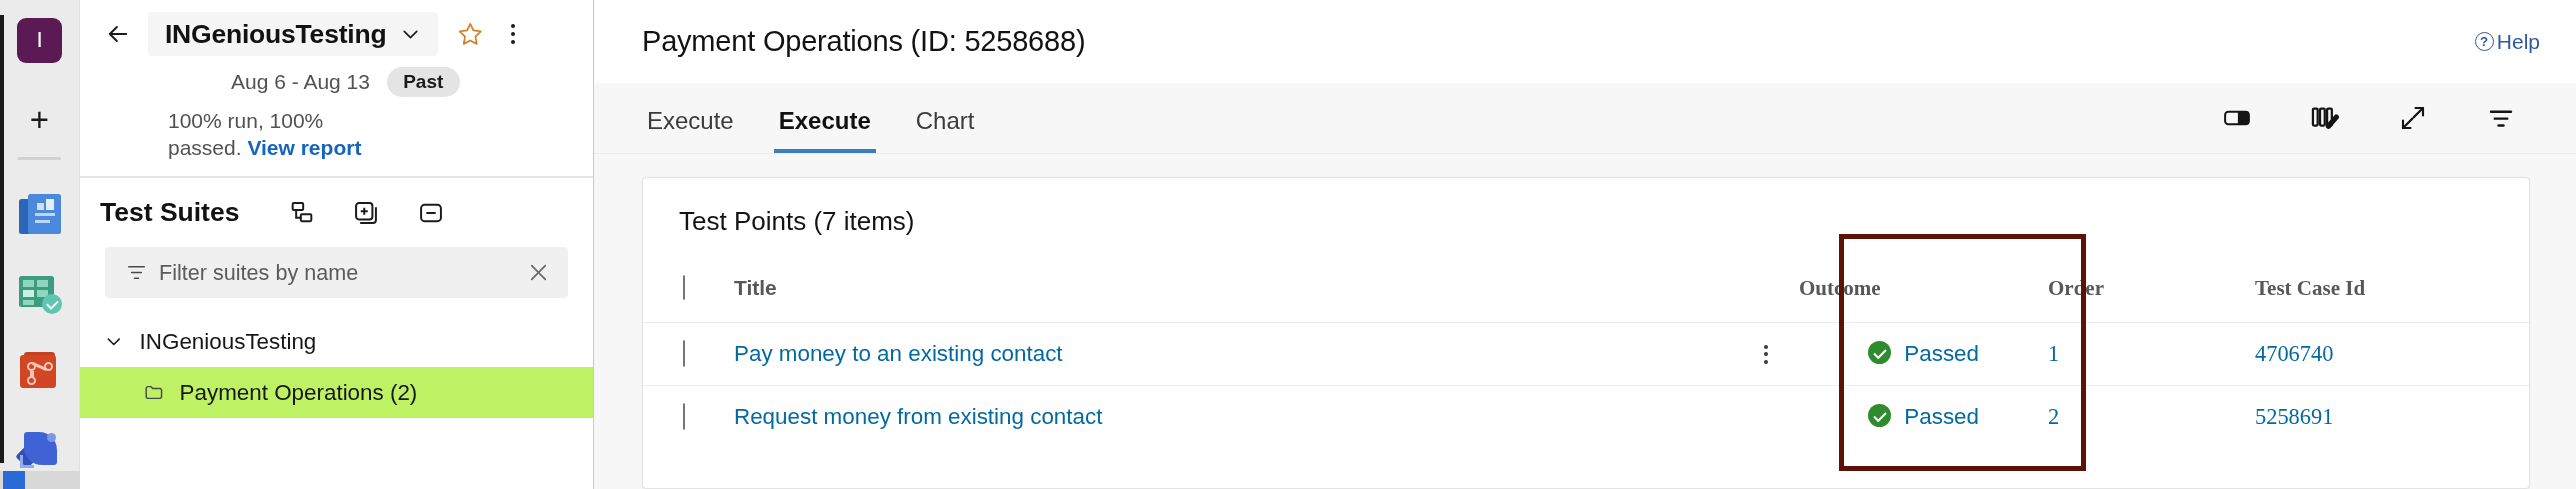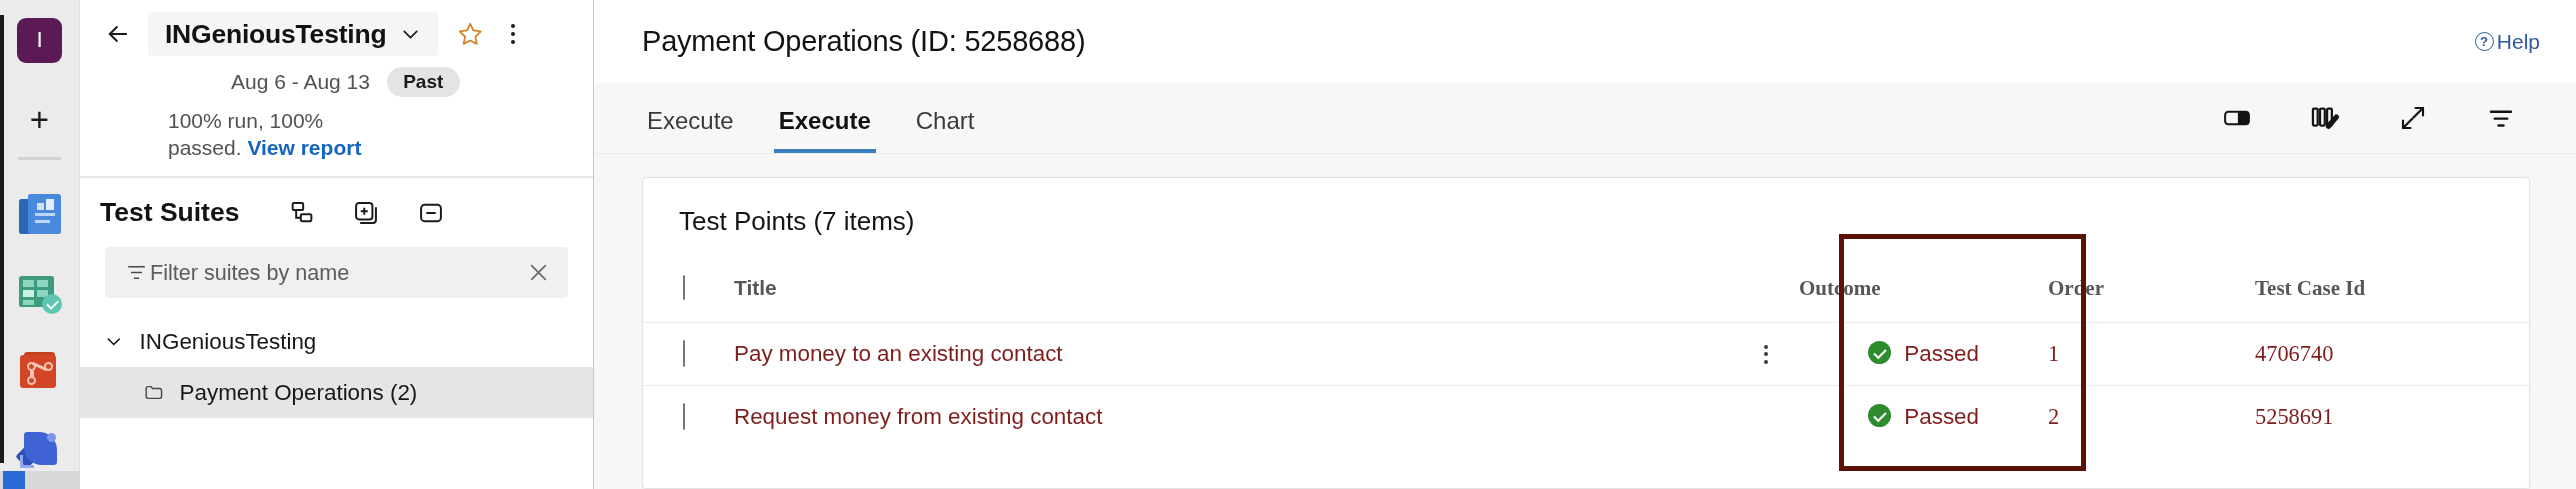--- a/index.html
+++ b/index.html
@@ -111,32 +111,32 @@
 
   .suites-head {
     display:flex; align-items:center; padding: 18px 0 18px 20px; gap: 0;
   }
   .suites-title { font-size: 26.5px; font-weight: 700; color:#121212; }
   .suites-actions { display:flex; align-items:center; margin-left: 46px; gap: 31.5px; }
   .suite-act { width:33px;height:33px; display:flex;align-items:center;justify-content:center;}
 
   .filter-box {
     margin: 0 25px 0 25px; height: 51px; background:#f0f0f0; border-radius: 4.1px;
-    display:flex; align-items:center; gap: 2px; padding: 0 16.6px 0 20px;
+    display:flex; align-items:center; gap: 11px; padding: 0 16.6px 0 20px;
   }
   .filter-input {
     flex:1; border:none; outline:none; background:transparent;
     font-family: "Liberation Sans", sans-serif; font-size: 21.6px; color:#3a3a3a;
   }
   .filter-input::placeholder { color:#5b5b5b; }
 
   .tree { margin-top: 18px; }
   .tree-row { display:flex; align-items:center; height: 51px; padding-left: 23px; gap: 15px; }
   .tree-row.child { padding-left: 63px; }
-  .tree-row.selected { background:#e5e5e5; }
+  .tree-row.selected { background:#bef264; }
   .tree-label { font-size: 22.4px; color:#171717; }
   .chev { width: 21.6px; height:21.6px; display:flex;align-items:center;justify-content:center;}
 
   
   .main { flex: 1 1 auto; height: 100%; display:flex; flex-direction: column; background:#fff; position:relative;}
   .main-title-bar { height: 83px; display:flex; align-items:center; padding: 0 36px 0 48px;}
   .main-title { font-size: 29px; font-weight: 400; color:#121212; letter-spacing:-0.2px;}
   .help-link {
     margin-left:auto; display:flex; align-items:center; gap:3.3px;
     color:#2f5b9c; font-size: 21px; text-decoration:none;
@@ -190,21 +190,21 @@
   .col-chk { width: 91px; }
   .col-title { width: auto; }
   .col-kebab { width: 66px; }
   .col-outcome { width: 249px; }
   .col-order { width: 207px; }
   .col-tcid { width: 274px; }
   table.tp th {
     font-size: 21px; color:#575757; font-weight: 700; padding: 11.6px 0 21.6px 0;
   }
   table.tp tr.row { border-top: 0.8px solid #ececec; }
-  table.tp td { font-size: 22.4px; color:#7f1d1d; padding: 18px 0; }
+  table.tp td { font-size: 22.4px; color:#0369a1; padding: 18px 0; }
   .chkbox {
     width: 28px; height:28px; border:1.7px solid #757575; border-radius:4.1px; background:#fff;
     margin-left: 40px;
   }
   th .chkbox { margin-left: 40px; }
   .cell-center { text-align:center;font-family:Liberation Serif, serif; }
   .outcome-cell { display:flex; justify-content:center; gap: 13.3px;}
   .pass-dot { width:23px;height:23px;border-radius:50%; background:#2e8b2e; position:relative;}
   .pass-dot:after {
     content:""; position:absolute; left:5.8px; top:7.5px; width:10px;height:5px;

